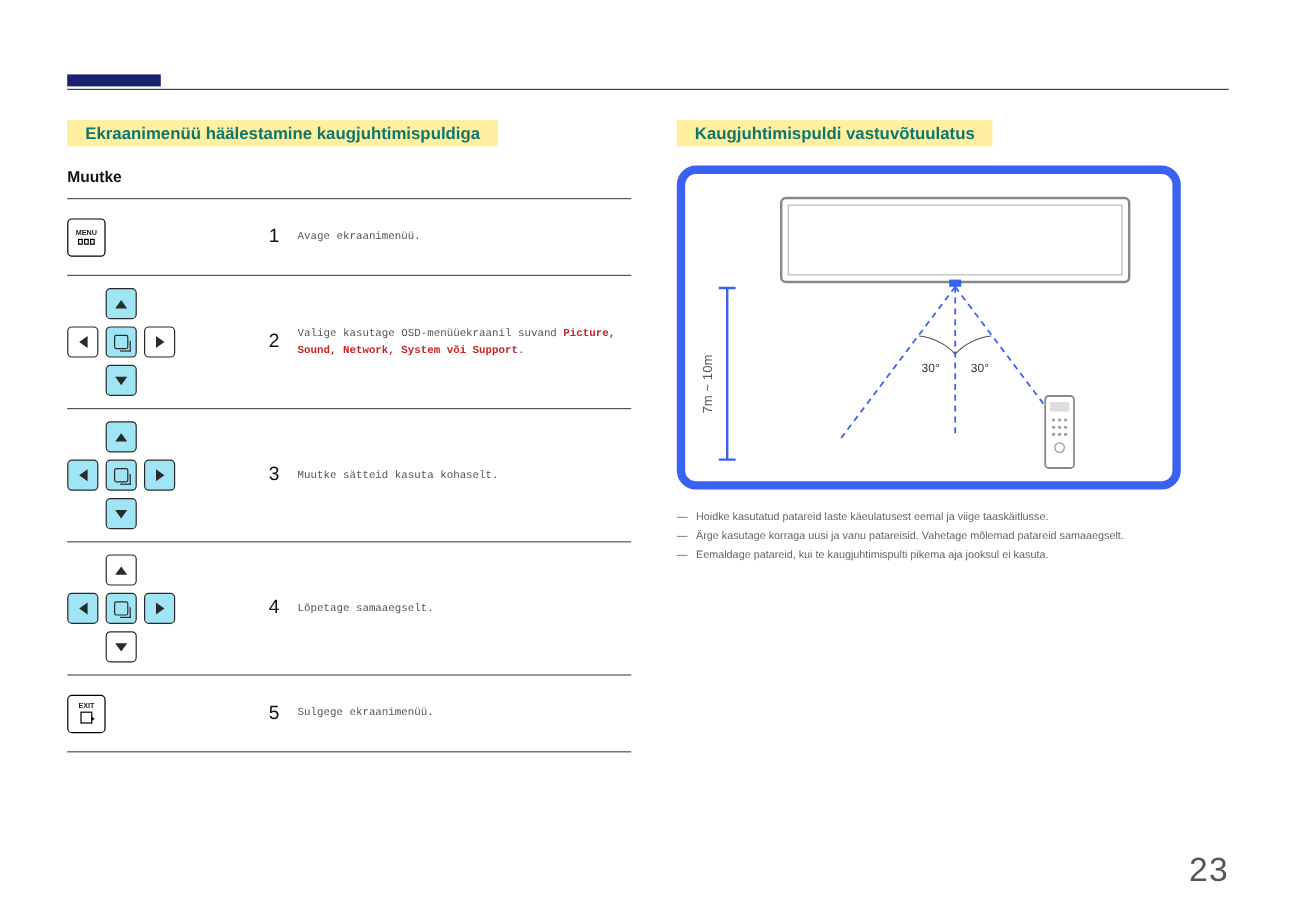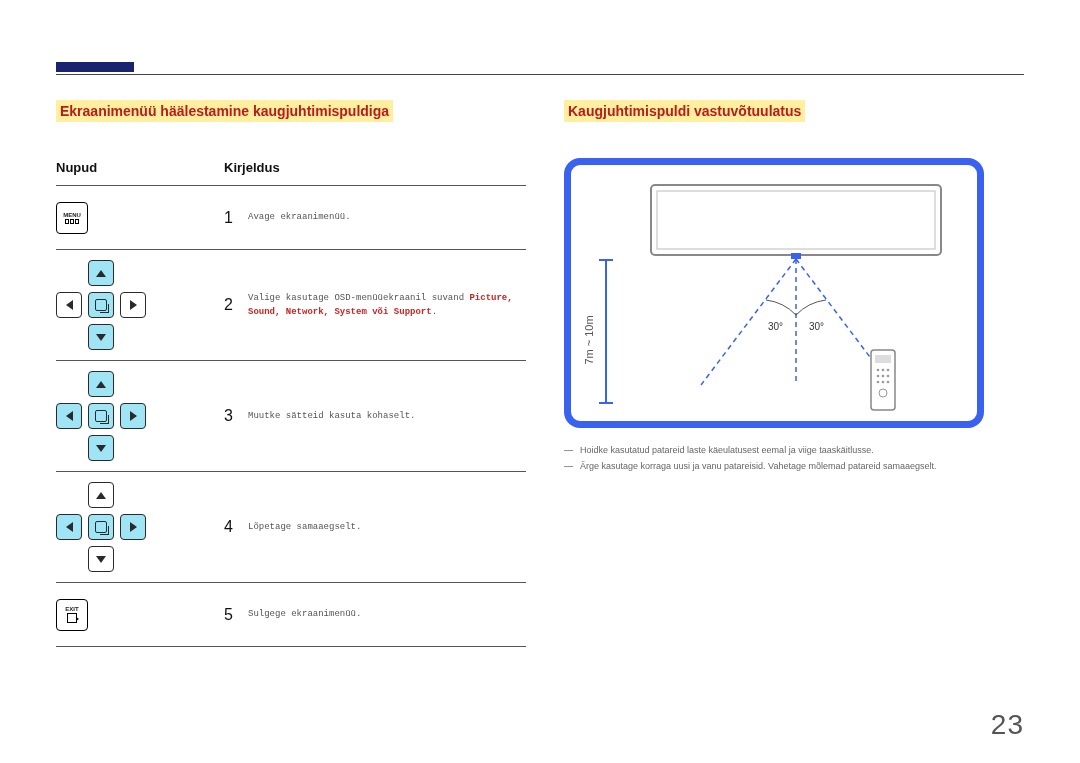--- a/index.html
+++ b/index.html
@@ -26,25 +26,25 @@
     position: absolute;
     left: 56px; right: 56px; top: 100px;
     display: flex;
     gap: 38px;
   }
   .col-left { width: 470px; }
   .col-right { flex: 1; }
   .sect-heading {
     display: inline-block;
     background: #ffef9e;
-    color: #b91c1c;
+    color: #0f766e;
     font-weight: bold;
     font-size: 14px;
-    padding: 3px 4px;
-    margin-bottom: 30px;
+    padding: 3px 15px;
+    margin-bottom: 10px;
   }
   .tbl-head {
     display: flex;
     font-weight: bold;
     font-size: 13px;
     color: #111;
     padding: 8px 0 10px 0;
     border-bottom: 1px solid #555;
   }
   .th1 { width: 168px; }
@@ -106,22 +106,21 @@
 
 <div class="header-bar"></div>
 <div class="header-rule"></div>
 
 <div class="columns">
 
   <div class="col-left">
     <div class="sect-heading">Ekraanimenüü häälestamine kaugjuhtimispuldiga</div>
 
     <div class="tbl-head">
-      <div class="th1">Nupud</div>
-      <div class="th2">Kirjeldus</div>
+      <div class="th1">Muutke</div>
     </div>
 
     
     <div class="row">
       <div class="cell-icon">
         <div class="menu-btn">
           <span>MENU</span>
           <div class="menu-bars">
               <span></span>
               <span></span>
@@ -269,18 +268,19 @@
           <circle cx="312" cy="217" r="1.3" fill="#999"></circle>
           <circle cx="317" cy="217" r="1.3" fill="#999"></circle>
         <circle cx="312" cy="228" r="4" fill="none" stroke="#999"></circle>
       </svg>
     </div>
 
 
     <div class="note-list">
       <div class="note-item">Hoidke kasutatud patareid laste käeulatusest eemal ja viige taaskäitlusse.</div>
       <div class="note-item">Ärge kasutage korraga uusi ja vanu patareisid. Vahetage mõlemad patareid samaaegselt.</div>
+      <div class="note-item">Eemaldage patareid, kui te kaugjuhtimispulti pikema aja jooksul ei kasuta.</div>
     </div>
   </div>
 
 </div>
 
 <div class="page-num">23</div>
 
 </body></html>

